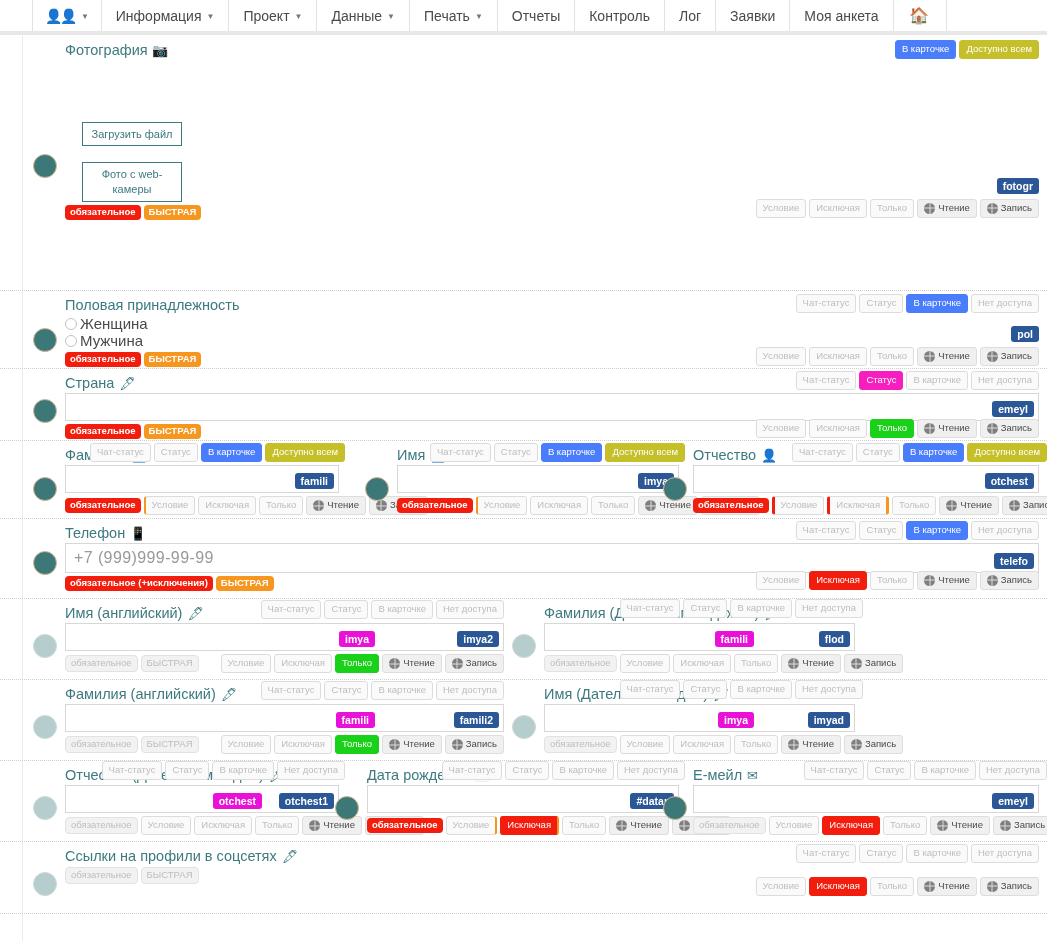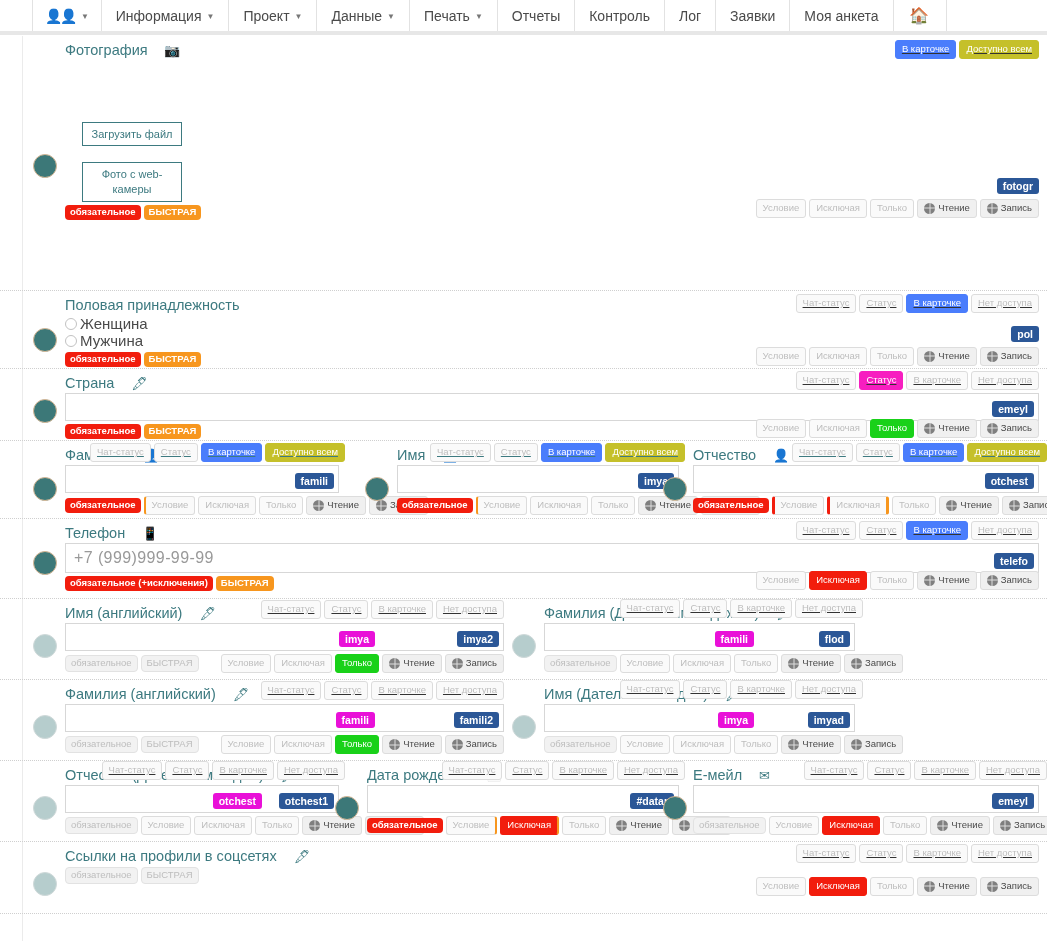--- a/index.html
+++ b/index.html
@@ -64,21 +64,21 @@
     background:#3c7878;
     border:1px solid #d8b896;
   }
   .dot.off { background:#b6cdcd; border-color:#cfd9d9; }
 
   .fieldwrap { margin-left:65px; margin-right:8px; position:relative; }
 
   .flabel {
     color:#3d7a80;
     font-size:14.5px;
-    display:flex; align-items:center; gap:17px;
+    display:flex; align-items:center; gap:5px;
     margin-bottom:2px;
   }
   .flabel .ic { font-size:13px; }
 
   .finput {
     border:1px solid #d7d7d7;
     background:#fff;
     height:28px;
     width:100%;
     position:relative;
@@ -127,21 +127,21 @@
   .globe-ic::before{
     content:""; position:absolute; left:50%; top:0; width:1px; height:11px;
     background:#ddd; transform:translateX(-50%);
   }
   .globe-ic::after{
     content:""; position:absolute; top:50%; left:0; width:11px; height:1px;
     background:#ddd; transform:translateY(-50%);
   }
 
   
-  .accessrow { display:flex; gap:3px; justify-content:flex-end;text-decoration:underline; }
+  .accessrow { display:flex; gap:3px; justify-content:flex-end; }
 
   
   .namebadge {
     position:absolute; right:4px; bottom:3px;
     background:#2b5797; color:#fff;
     font-size:10.5px; font-weight:bold;
     padding:2px 6px; border-radius:3px;
     font-family:"Liberation Sans", sans-serif;
   }
   .namebadge.magenta { background:#e910d8; }

